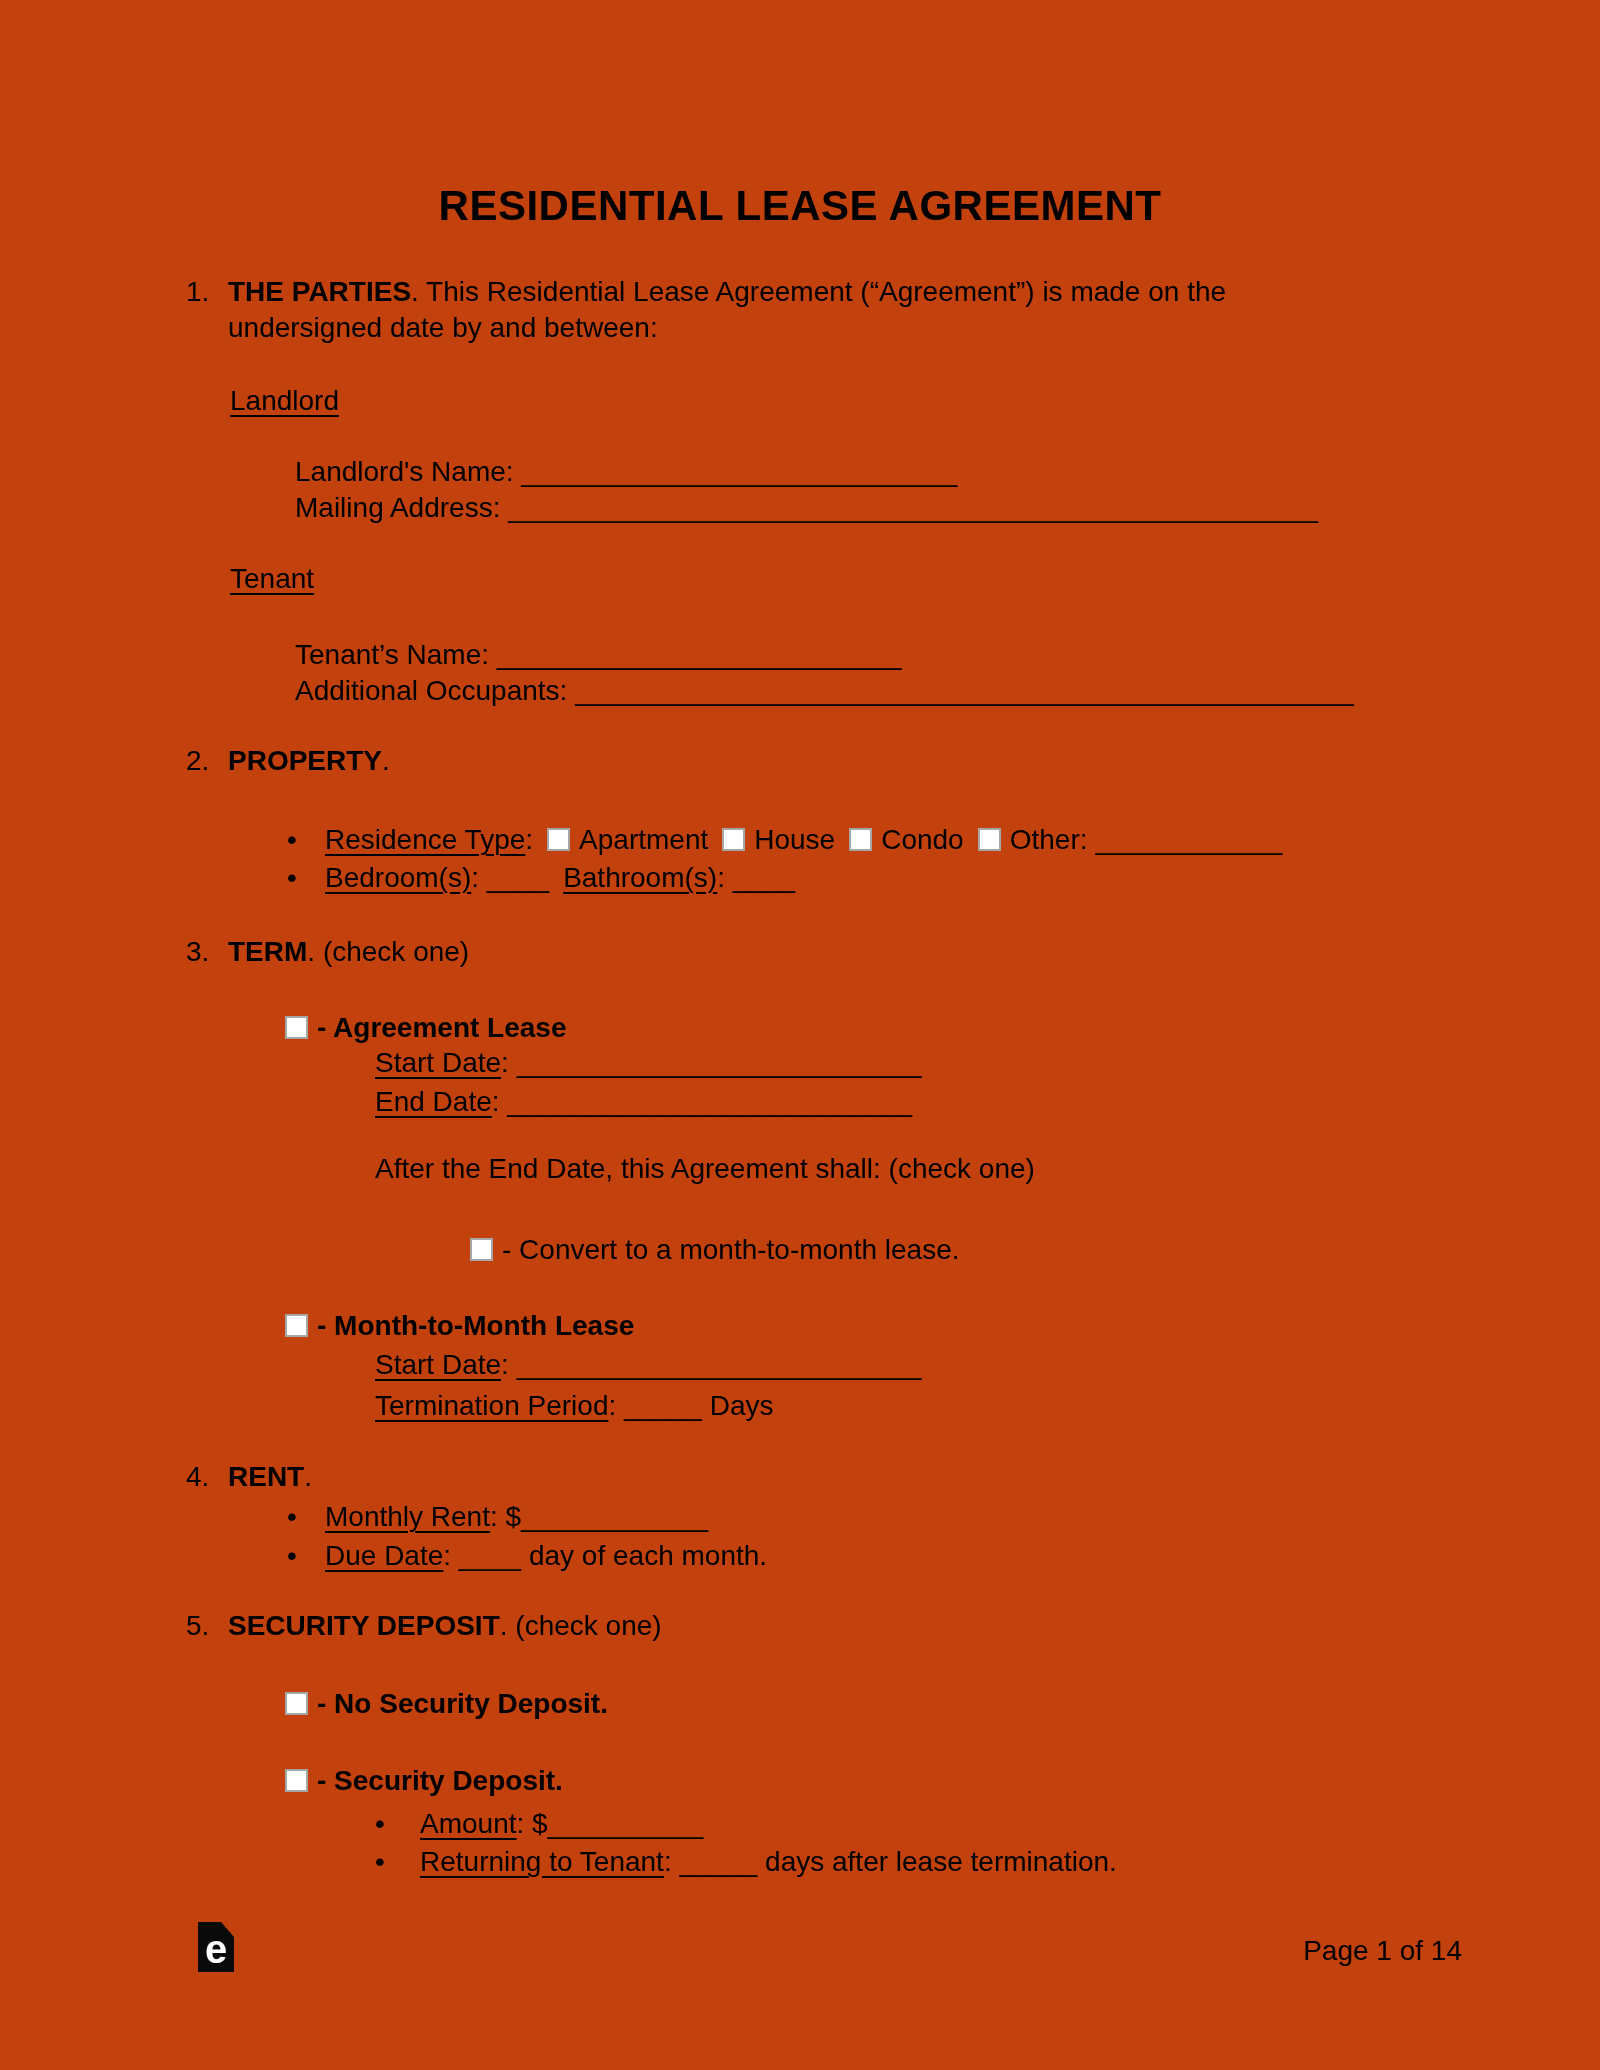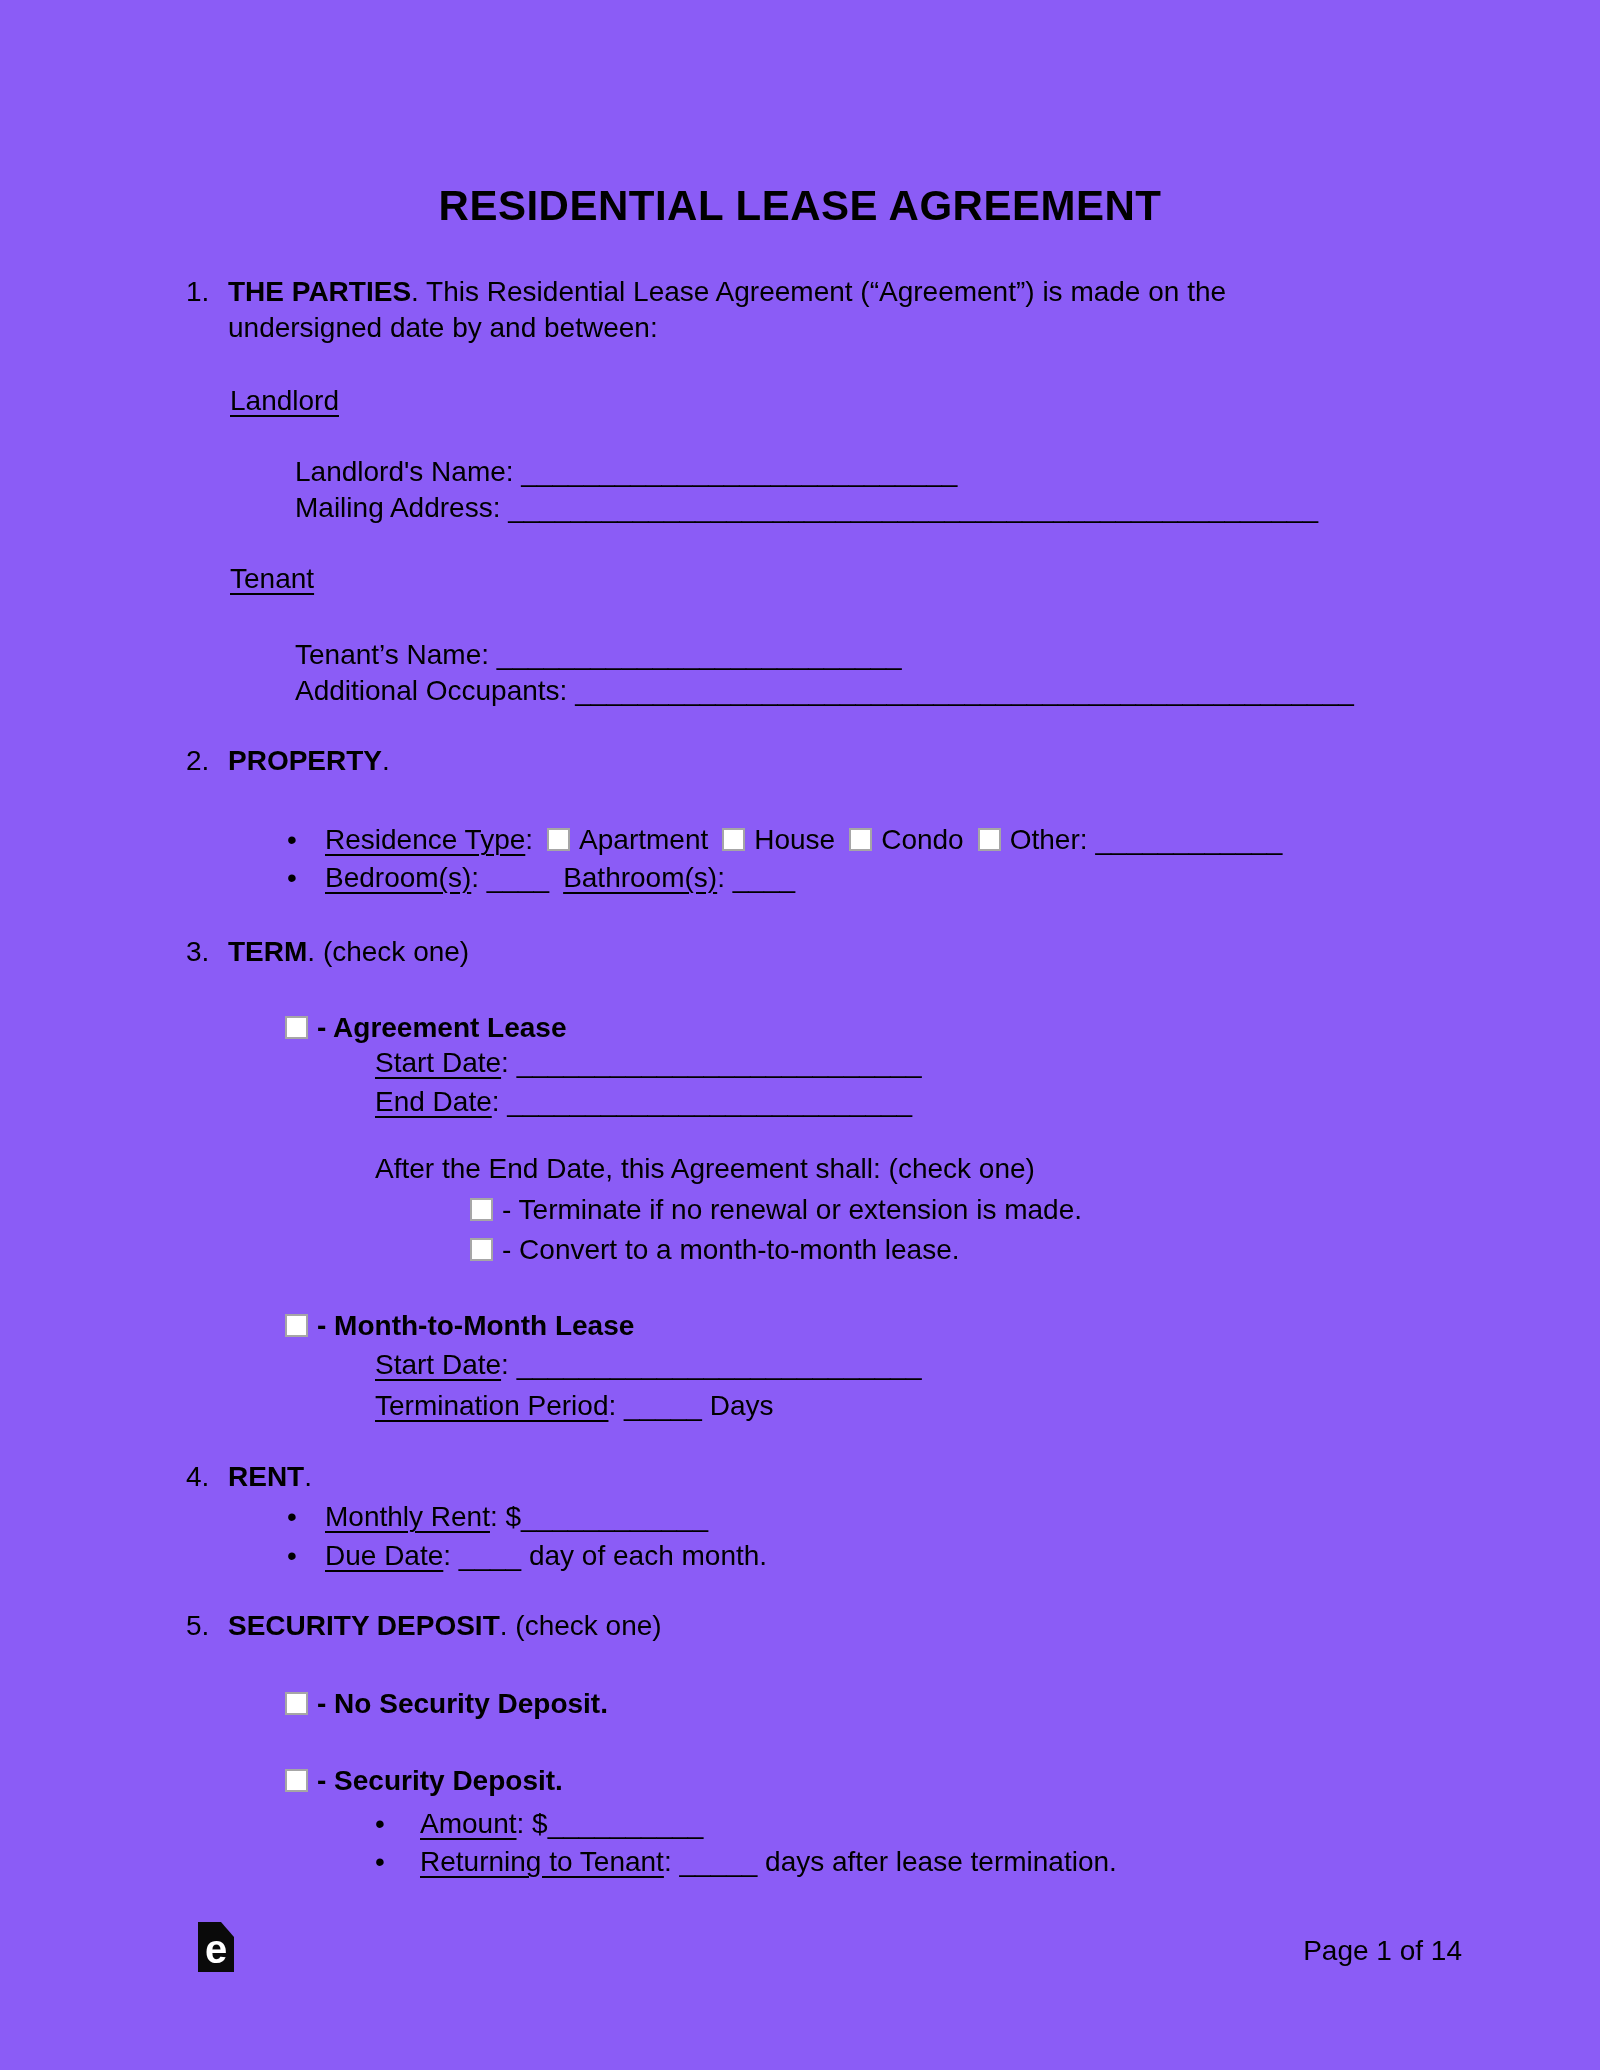--- a/index.html
+++ b/index.html
@@ -1,20 +1,20 @@
 <!DOCTYPE html>
 <html><head>
 <meta charset="utf-8">
 <style>
   html, body { margin: 0; padding: 0; background: #ffffff; }
   .page {
     position: relative;
     width: 1600px;
     height: 2070px;
-    background: #8b5cf6;
+    background: #c2410c;
     font-family: "Liberation Sans", sans-serif;
     font-size: 28px;
     line-height: 36px;
     color: #000000;
     overflow: hidden;
   }
   .abs { position: absolute; white-space: nowrap; }
   .pre { white-space: pre; }
   .b { font-weight: bold; }
   .title {
@@ -118,23 +118,20 @@
 
   <div class="abs" style="left:375px; top:1045px;">
     <span class="ul">Start Date</span><span class="pre">: </span><span class="blank">__________________________</span>
   </div>
   <div class="abs" style="left:375px; top:1151px;">After the End Date, this Agreement shall: (check one)</div>
 
   <div class="abs" style="left:375px; top:1084px;">
     <span class="ul">End Date</span><span class="pre">: </span><span class="blank">__________________________</span>
   </div>
 
-  <div class="abs" style="left:470px; top:1192px;">
-    <span class="cb cb-gap"></span><span>- Terminate if no renewal or extension is made.</span>
-  </div>
   <div class="abs" style="left:470px; top:1232px;">
     <span class="cb cb-gap"></span><span>- Convert to a month-to-month lease.</span>
   </div>
 
   <div class="abs" style="left:285px; top:1308px;">
     <span class="cb cb-gap"></span><span class="b">- Month-to-Month Lease</span>
   </div>
 
   <div class="abs" style="left:375px; top:1347px;">
     <span class="ul">Start Date</span><span class="pre">: </span><span class="blank">__________________________</span>

